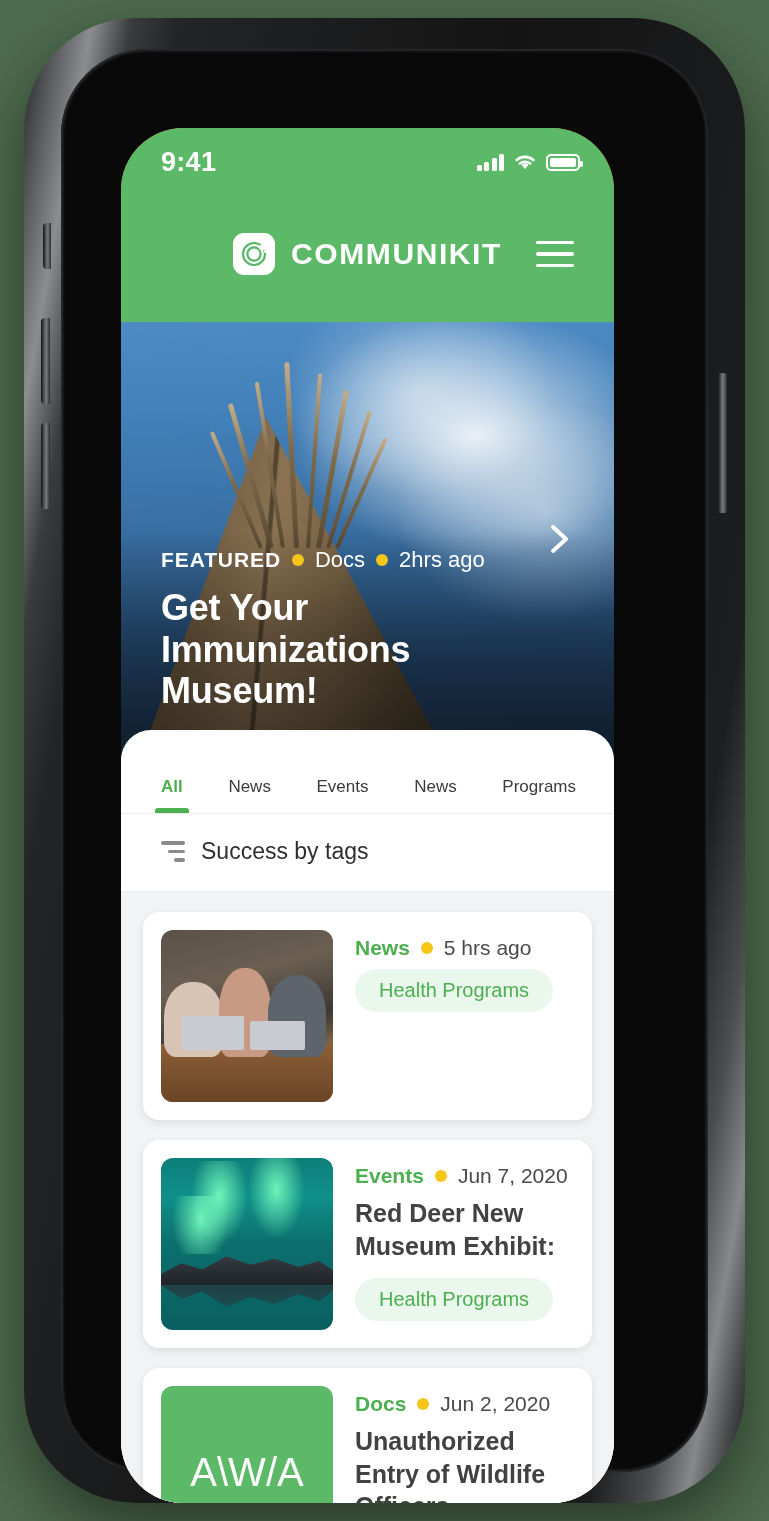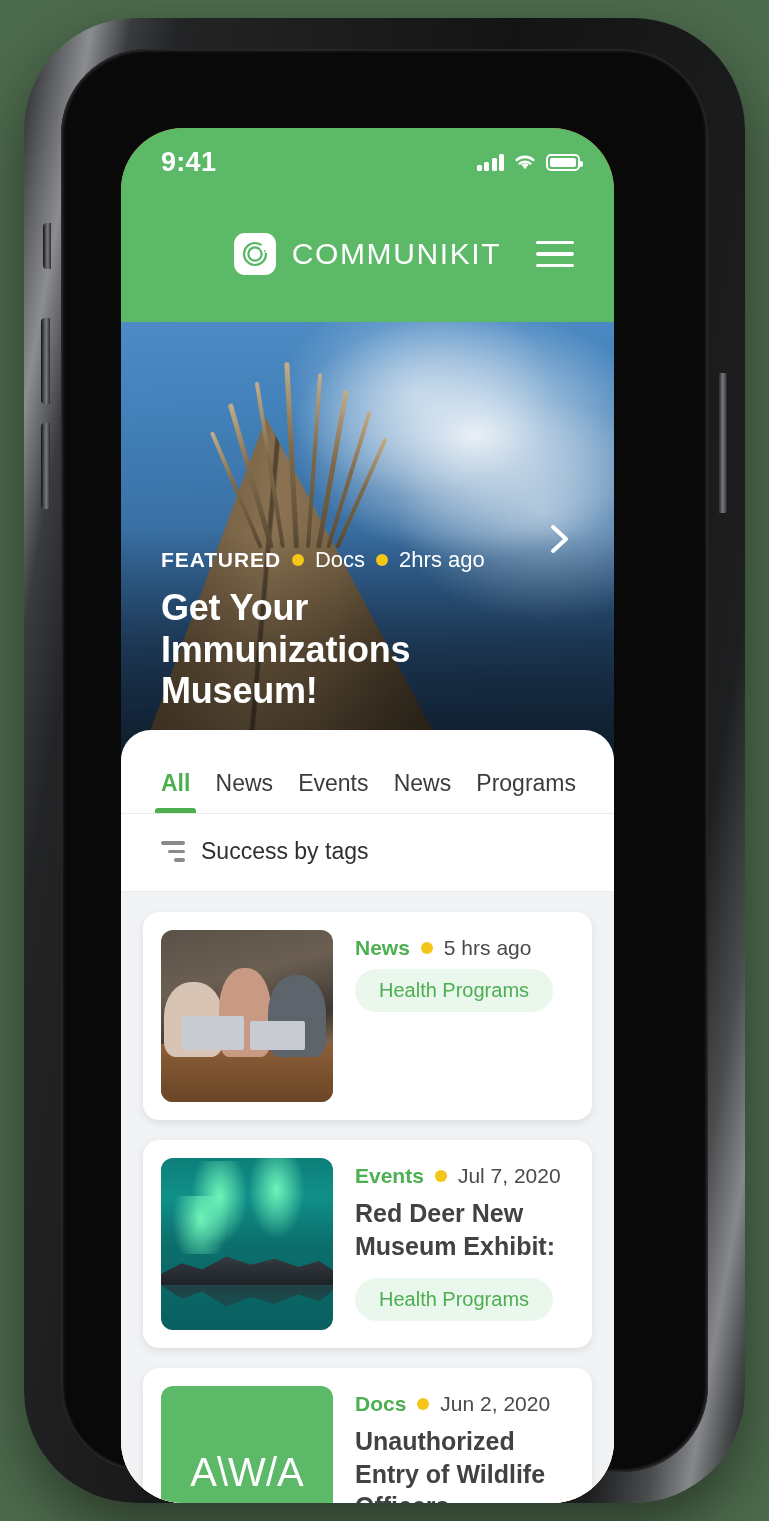--- a/index.html
+++ b/index.html
@@ -67,21 +67,21 @@
   
   #app-header{
     background:#5cb968; height:136px; display:flex; align-items:center;
     justify-content:center; position:relative;
   }
   #brand{ display:flex; align-items:center; gap:16px; }
   #logo-mark{
     width:42px; height:42px; border-radius:11px; background:#fff;
     display:flex; align-items:center; justify-content:center;
   }
-  #brand-name{ color:#fff; font-size:30px; font-weight:400; letter-spacing:1.6px; }
+  #brand-name{ color:#fff; font-size:30px; font-weight:700; letter-spacing:1.6px; }
   #menu-button{
     position:absolute; right:40px; top:50%; transform:translateY(-50%);
     width:38px; height:26px; display:flex; flex-direction:column;
     justify-content:space-between; cursor:pointer;
   }
   #menu-button span{ display:block; height:3.4px; background:#fff; border-radius:2px; }
 
   
   #hero{ position:relative; height:434px; overflow:hidden; background:#3d6a96; }
   #hero-sky{ position:absolute; inset:0;
@@ -117,21 +117,21 @@
   }
 
   
   #content-sheet{
     position:relative; margin-top:-26px; background:#fff;
     border-radius:30px 30px 0 0; min-height:600px; z-index:5;
   }
   #tabs{ display:flex; align-items:flex-end; padding:0 20px; height:84px;
     border-bottom:1.5px solid #ececec; }
   .tab{ flex:0 0 auto; padding:0 0 16px 0; margin-right:0; text-align:right;
-    font-size:23px; color:#3b3b3b; font-weight:500; cursor:pointer; position:relative; }
+    font-size:17px; color:#3b3b3b; font-weight:500; cursor:pointer; position:relative; }
   .tab-spacer{ flex:1 1 auto; }
   .tab.active{ color:#4caf50; font-weight:600; }
   .tab.active::after{
     content:""; position:absolute; left:-6px; right:-6px; bottom:0;
     height:5px; background:#4caf50; border-radius:3px 3px 0 0;
   }
   #filter-row{ display:flex; align-items:center; gap:16px; padding:24px 40px 26px;
     border-bottom:1.5px solid #ececec; cursor:pointer; }
   #filter-icon{ display:flex; flex-direction:column; align-items:flex-end; gap:5px; width:24px; }
   #filter-icon i{ display:block; height:3.4px; background:#8a8a8a; border-radius:2px; }
@@ -325,21 +325,21 @@
               <div class="aur" style="left:14%;top:2%;width:40%;height:50%"></div>
               <div class="aur" style="left:44%;top:0%;width:46%;height:46%"></div>
               <div class="aur" style="left:6%;top:22%;width:34%;height:34%"></div>
               <div class="mtn"></div>
               <div class="ref"></div>
             </div>
             <div class="card-body">
               <div class="card-meta">
                 <span class="card-category">Events</span>
                 <span class="meta-dot"></span>
-                <span class="card-date">Jul 7, 2020</span>
+                <span class="card-date">Jun 7, 2020</span>
               </div>
               <div class="card-title">Red Deer New Museum Exhibit:</div>
               <span class="card-tag">Health Programs</span>
             </div>
           </div>
 
           <div class="card">
             <div class="card-thumb" id="thumb-awa">
               <span id="awa-logo-text">A\W/A</span>
             </div>

